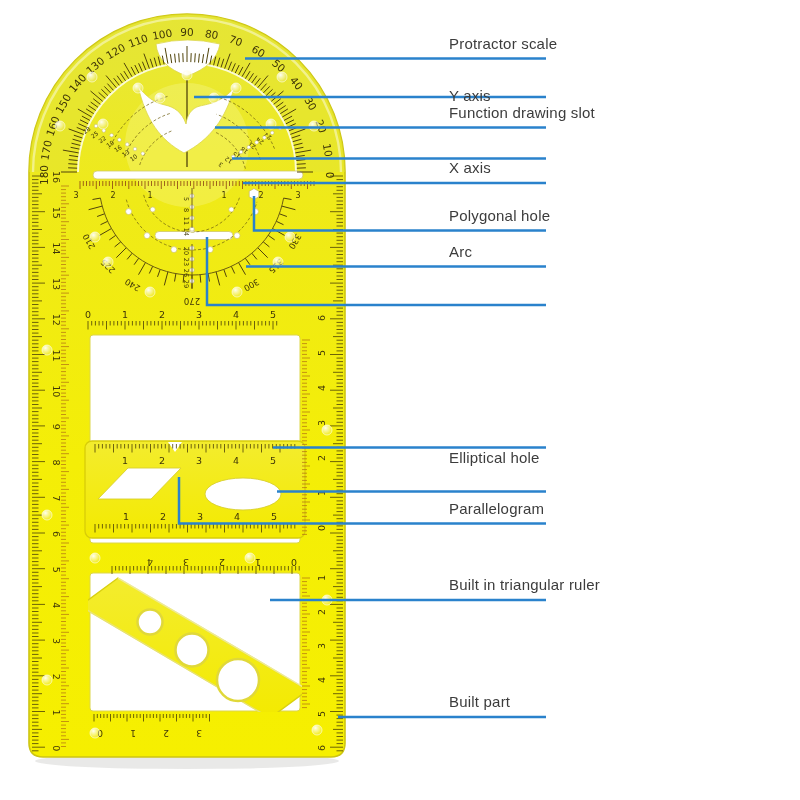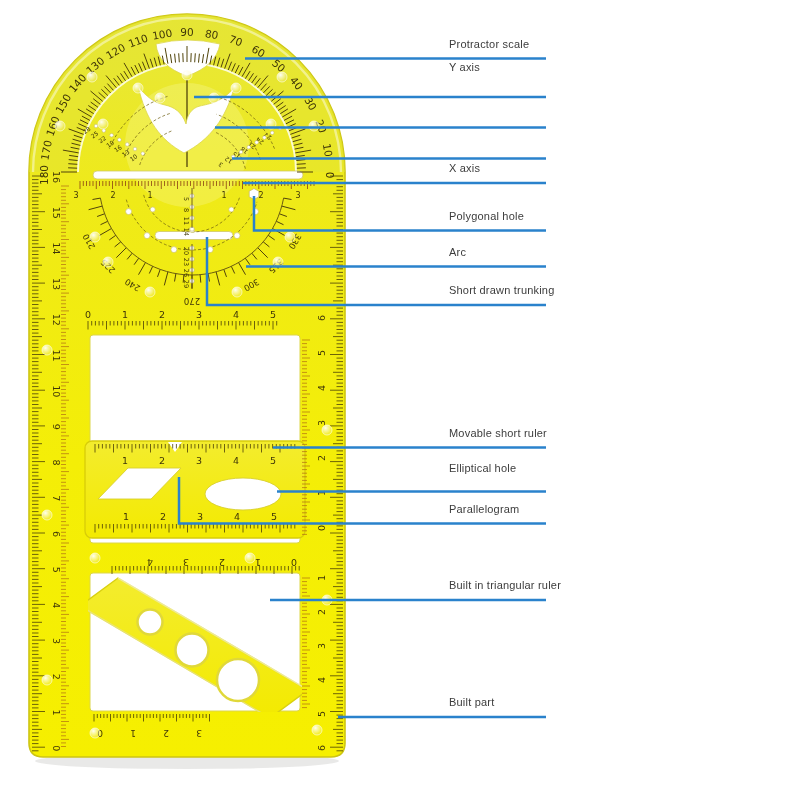--- a/index.html
+++ b/index.html
@@ -1,19 +1,19 @@
 <!DOCTYPE html>
 <html><head>
 <meta charset="utf-8">
 <style>
   html,body{margin:0;padding:0;background:#ffffff;}
   #canvas{position:relative;width:800px;height:800px;background:#ffffff;overflow:hidden;
           font-family:"Liberation Sans",sans-serif;}
   #ruler-svg{position:absolute;left:0;top:0;}
-  .lbl{position:absolute;left:449px;height:24px;line-height:22px;font-size:11px;
+  .lbl{position:absolute;left:449px;height:24px;line-height:22px;font-size:15px;
        color:#3c3c3c;white-space:nowrap;letter-spacing:.2px;}
 </style>
 </head>
 <body>
 <div id="canvas">
 
 <svg id="ruler-svg" width="800" height="800" viewBox="0 0 800 800">
   <defs>
     <linearGradient id="bodyG" x1="0" y1="0" x2="0" y2="1">
       <stop offset="0" stop-color="#e7e73c"></stop>
@@ -280,24 +280,23 @@
     <polyline points="207,237 207,305 546,305"></polyline>
     <polyline points="273,447.5 546,447.5"></polyline>
     <polyline points="277,491.5 546,491.5"></polyline>
     <polyline points="179,477 179,523.5 546,523.5"></polyline>
     <polyline points="270,600 546,600"></polyline>
     <polyline points="338,717 546,717"></polyline>
   </g>
 </svg>
 
 <div class="lbl" style="top:32.5px"><span>Protractor scale</span></div>
-<div class="lbl" style="top:56px"><span>Y axis</span></div>
+<div class="lbl" style="top:85px"><span>Y axis</span></div>
+<div class="lbl" style="top:101.5px"><span>Function drawing slot</span></div>
 <div class="lbl" style="top:157px"><span>X axis</span></div>
 <div class="lbl" style="top:204.5px"><span>Polygonal hole</span></div>
 <div class="lbl" style="top:240.5px"><span>Arc</span></div>
-<div class="lbl" style="top:279px"><span>Short drawn trunking</span></div>
-<div class="lbl" style="top:421.5px"><span>Movable short ruler</span></div>
-<div class="lbl" style="top:457px"><span>Elliptical hole</span></div>
+<div class="lbl" style="top:447px"><span>Elliptical hole</span></div>
 <div class="lbl" style="top:497.5px"><span>Parallelogram</span></div>
 <div class="lbl" style="top:574px"><span>Built in triangular ruler</span></div>
 <div class="lbl" style="top:691px"><span>Built part</span></div>
 
 </div>
 
 </body></html>

